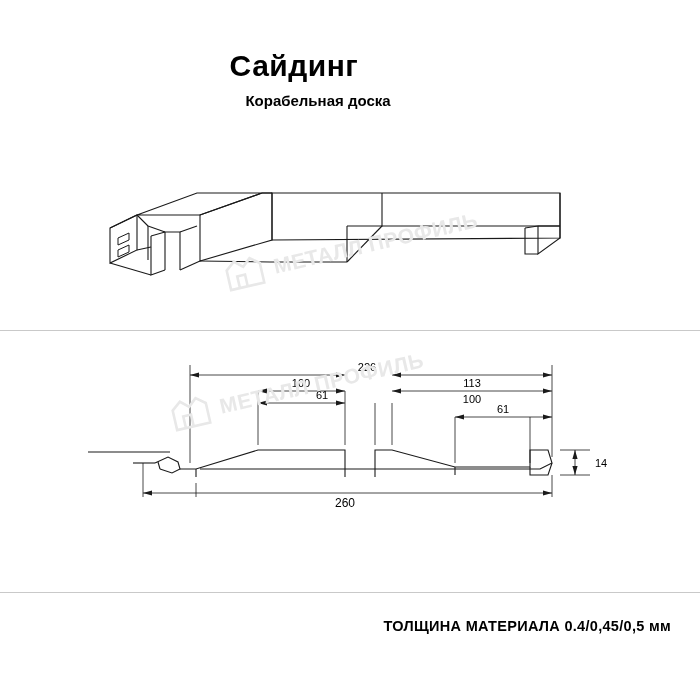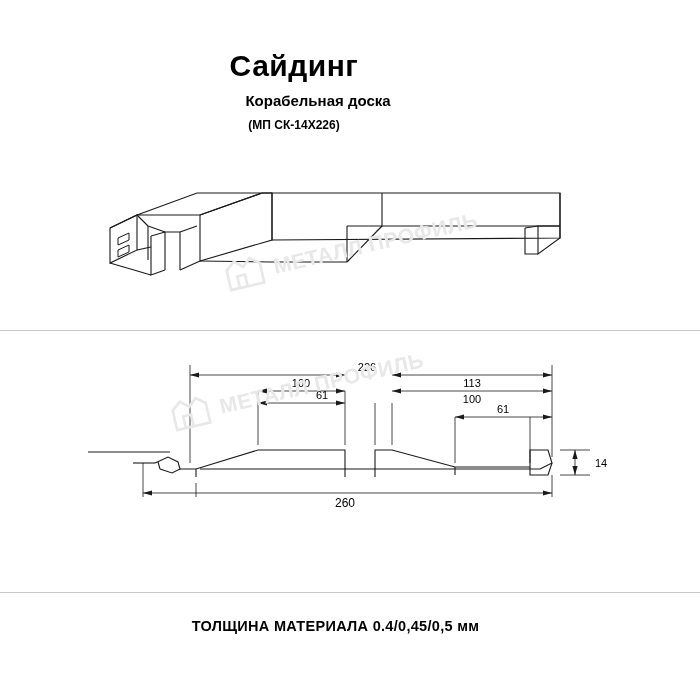--- a/index.html
+++ b/index.html
@@ -107,42 +107,41 @@
     width: 700px;
     height: 240px;
   }
 
   
   .footer {
     position: absolute;
     top: 618px;
     left: 0;
     width: 671px;
-    text-align: center;
+    text-align: right;
   }
   .thickness {
     font-size: 14.5px;
     font-weight: bold;
     letter-spacing: 0.3px;
   }
 
   svg text {
     font-family: "Liberation Sans", sans-serif;
     fill: #000;
   }
 </style>
 </head>
 <body>
 
 <div class="page">
 
   <div class="header">
     <div class="title">Сайдинг</div>
     <div class="subtitle">Корабельная доска</div>
-    <div class="code">(МП СК-14Х226)</div>
   </div>
 
   <div class="iso-wrap">
     <svg width="700" height="150" viewBox="0 0 700 150">
       <g fill="none" stroke="#1a1a1a" stroke-width="1.1" stroke-linejoin="miter">
 
         <path d="M137 45 L197 23 L262 23 L200 45 Z"></path>
         <path d="M200 45 L262 23 L272 23 L272 70 L200 91 Z" stroke-width="1.1"></path>
 
         <path d="M272 23 L560 23 L560 68 L272 70 Z"></path>

